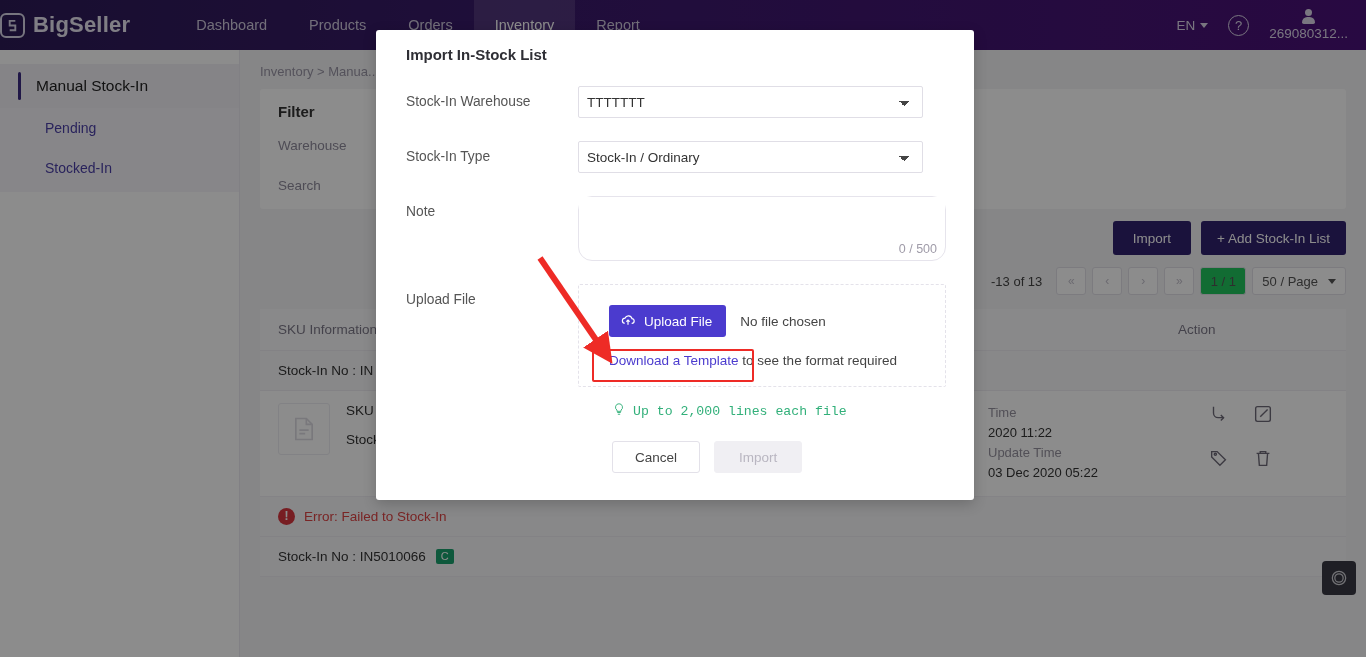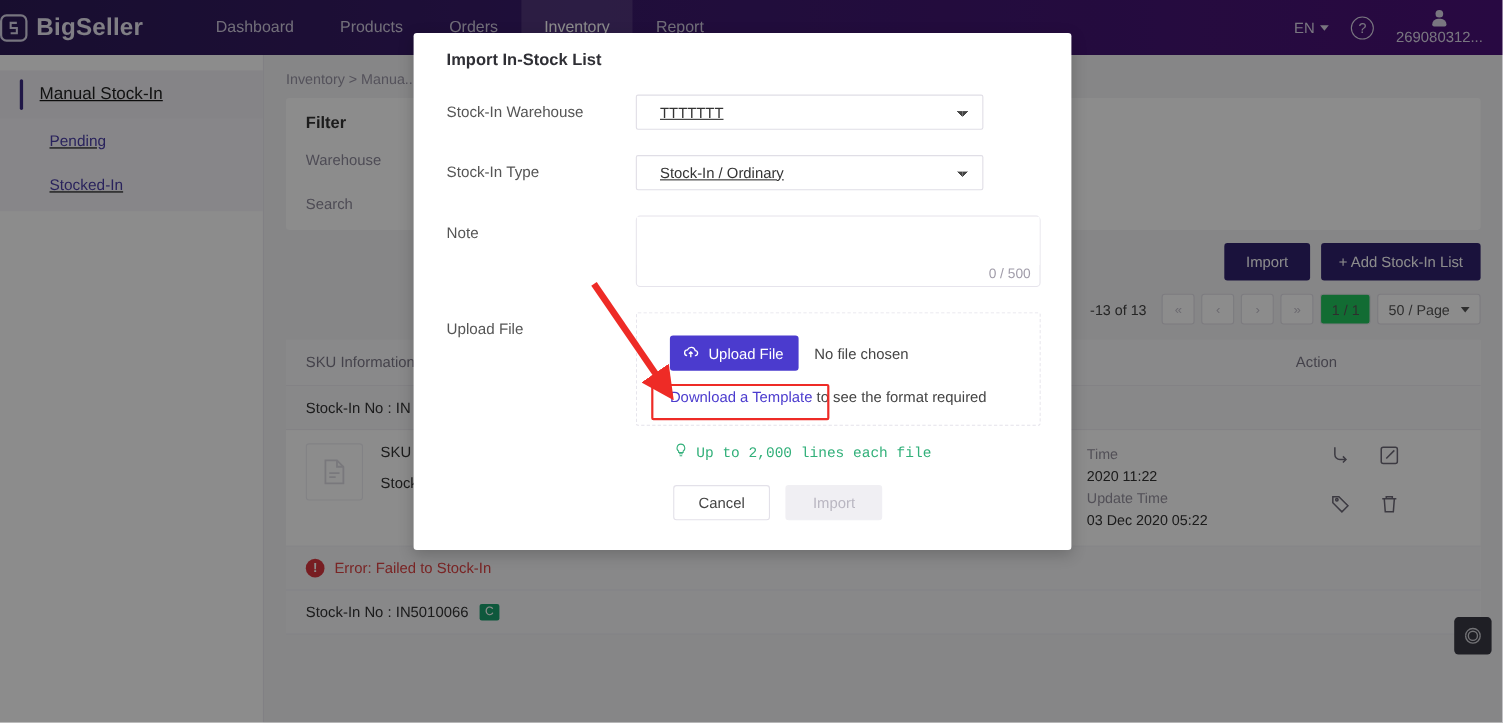--- a/index.html
+++ b/index.html
@@ -61,21 +61,21 @@
     border-radius:50%; background:#ddd8e9;
   }
   .user-ico::after {
     content:""; position:absolute; left:1px; top:8px; width:13px; height:7px;
     border-radius:6px 6px 2px 2px; background:#ddd8e9;
   }
 
   
   .sidebar {
     position: absolute; left: 0; top: 50px; width: 240px; height: 607px;
-    background: #fff; border-right: 1px solid #eceaf0; padding-top: 14px; text-decoration: underline;
+    background: #fff; border-right: 1px solid #eceaf0; padding-top: 14px;
   }
   .side-head {
     position: relative; display: flex; align-items: center;
     height: 44px; padding-left: 36px;
     font-size: 15.5px; color: #222; background: #f2f1f6;
   }
   .side-head::before {
     content: ""; position: absolute; left: 18px; top: 8px;
     width: 3px; height: 28px; background: #3b2a82; border-radius: 2px;
   }
@@ -190,34 +190,33 @@
     background: #fff; border-radius: 3px; box-shadow: 0 4px 14px rgba(0,0,0,.2);
     padding: 16px 24px 0 30px;
   }
   .modal-title { font-size: 15px; font-weight: bold; color: #2f2f35; }
   .frow { display: flex; align-items: flex-start; margin-top: 23px; }
   .flabel {
     width: 172px; font-size: 13.8px; color: #555; padding-top: 8px; flex: none;
   }
   .fcontrol { width: 368px; }
   select.fsel {
-    width: 316px; height: 32px; font-size: 13.5px; color: #333;
+    width: 345px; height: 32px; font-size: 13.5px; color: #333;
     border: 1px solid #e0dee6; border-radius: 2px; background: #fff;
-    padding: 0 21px; font-family: inherit; appearance: none;
+    padding: 0 8px; font-family: inherit; appearance: none;
     background-image:
       linear-gradient(45deg, transparent 50%, #444 50%),
       linear-gradient(135deg, #444 50%, transparent 50%);
     background-position: calc(100% - 18px) 14px, calc(100% - 13px) 14px;
     background-size: 5px 5px, 5px 5px;
     background-repeat: no-repeat;
     cursor: pointer;
-    text-decoration: underline;
   }
   .note-wrap {
-    width: 368px; height: 65px; border: 1px solid #e6e4ec; border-radius: 4px;
+    width: 368px; height: 65px; border: 1px solid #e6e4ec; border-radius: 14px;
     position: relative; background: #fff;
   }
   .note-area {
     width: 100%; height: 44px; border: none; outline: none; resize: none;
     font-family: inherit; font-size: 13.5px; padding: 7px 8px; color: #333;
   }
   .note-count {
     position: absolute; right: 8px; bottom: 4px; font-size: 12.5px; color: #a09ca9;
   }
   .upload-box {

